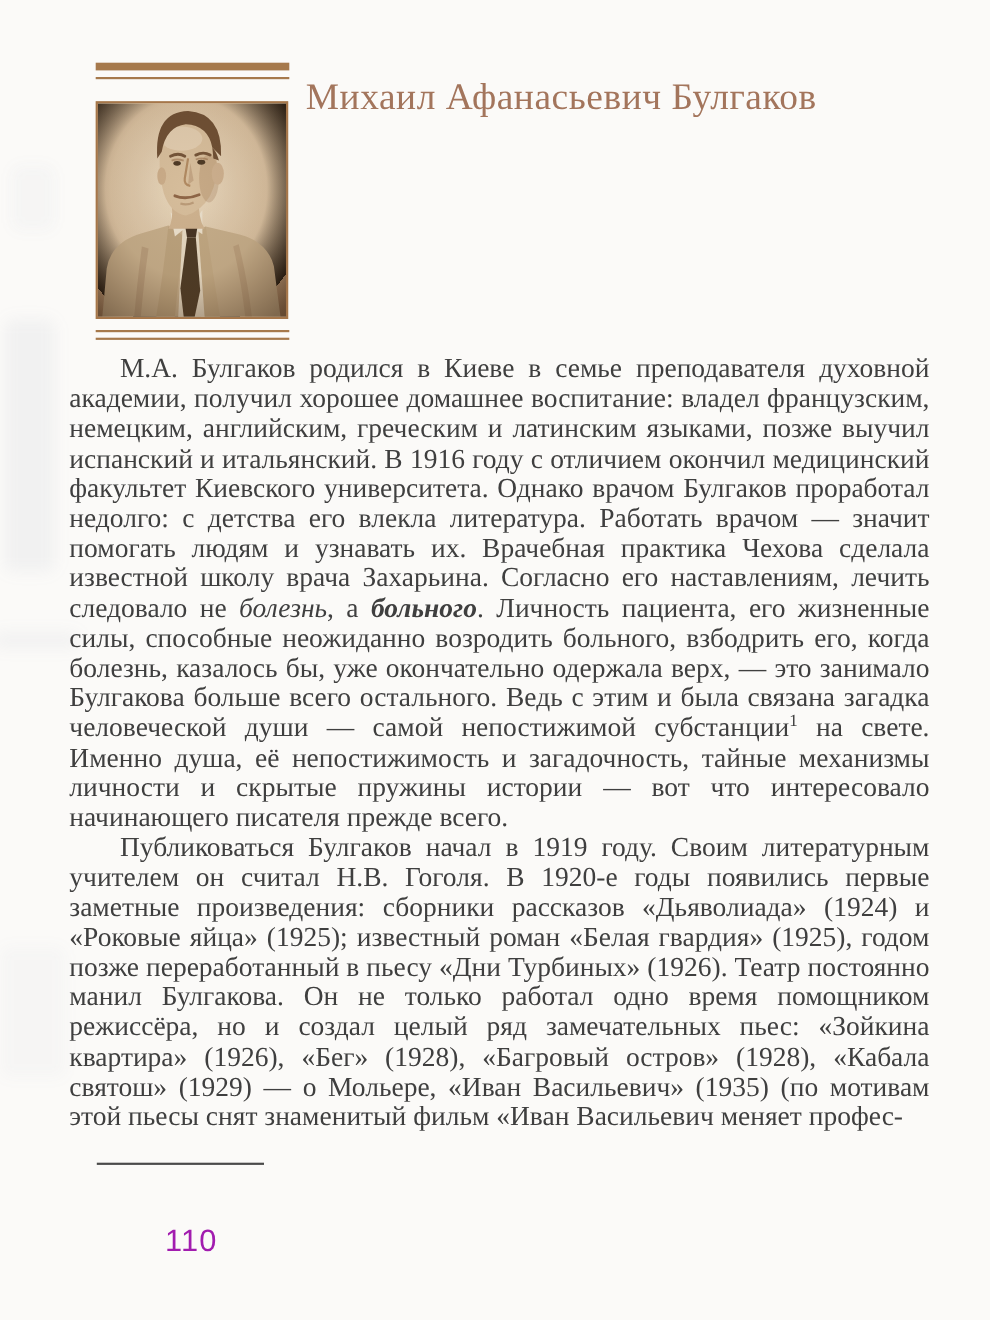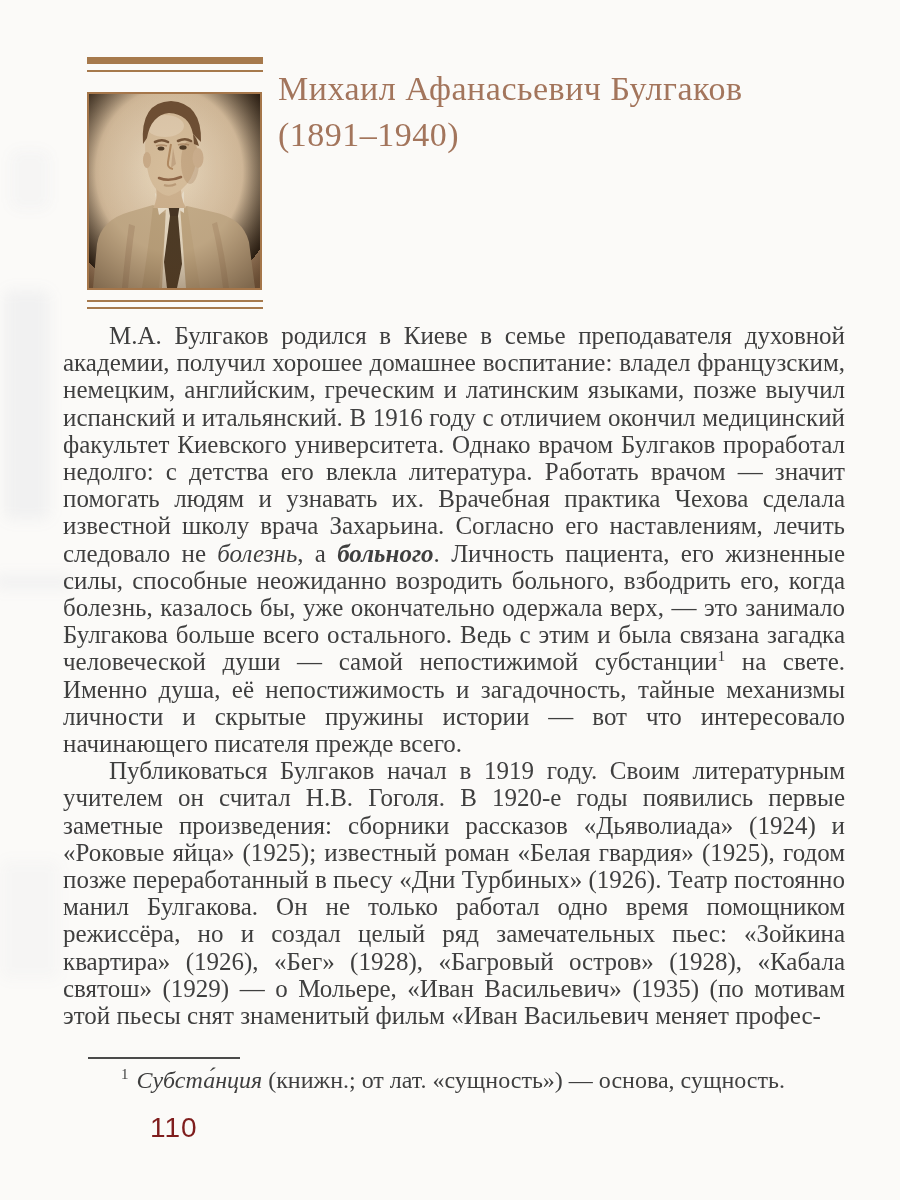--- a/index.html
+++ b/index.html
@@ -70,21 +70,21 @@
     position:absolute;left:63px;top:1066px;width:782px;
     font-size:24px;line-height:28px;
   }
   .footnote .fn-indent{display:inline-block;width:58px;}
   .footnote sup{margin-right:8px;}
 
   
   .page-number{
     position:absolute;left:150px;top:1112px;
     font-family:"Liberation Sans","DejaVu Sans",sans-serif;
-    font-size:28px;color:#7f1d1d;letter-spacing:1px;
+    font-size:28px;color:#a21caf;letter-spacing:1px;
   }
 </style>
 </head>
 <body>
 
 <div class="page">
 
   <div class="ghost g1"></div>
   <div class="ghost g2"></div>
   <div class="ghost g3"></div>
@@ -156,28 +156,24 @@
       <rect x="0" y="0" width="171" height="194" fill="rgba(180,140,95,0.10)"></rect>
       <rect x="0" y="0" width="171" height="194" fill="url(#vign)"></rect>
     </svg>
   </div>
 
   <div class="under-rule-1"></div>
   <div class="under-rule-2"></div>
 
   <div class="title">
     <div>Михаил Афанасьевич Булгаков</div>
-    <div>(1891–1940)</div>
   </div>
 
   <div class="body-text">
     <p><span>М.А. Булгаков родился в Киеве в семье преподавателя духовной академии, получил хорошее домашнее воспитание: владел французским, немецким, английским, греческим и латинским языками, позже выучил испанский и итальянский. В 1916 году с отличием окончил медицинский факультет Киевского университета. Однако врачом Булгаков проработал недолго: с детства его влекла литература. Работать врачом — значит помогать людям и узнавать их. Врачебная практика Чехова сделала известной школу врача Захарьина. Согласно его наставлениям, лечить следовало не </span><span class="it">болезнь</span><span>, а </span><span class="bit">больного</span><span>. Личность пациента, его жизненные силы, способные неожиданно возродить больного, взбодрить его, когда болезнь, казалось бы, уже окончательно одержала верх, — это занимало Булгакова больше всего остального. Ведь с этим и была связана загадка человеческой души — самой непостижимой субстанции</span><sup>1</sup><span> на свете. Именно душа, её непостижимость и загадочность, тайные механизмы личности и скрытые пружины истории — вот что интересовало начинающего писателя прежде всего.</span></p>
     <p><span>Публиковаться Булгаков начал в 1919 году. Своим литературным учителем он считал Н.В. Гоголя. В 1920-е годы появились первые заметные произведения: сборники рассказов «Дьяволиада» (1924) и «Роковые яйца» (1925); известный роман «Белая гвардия» (1925), годом позже переработанный в пьесу «Дни Турбиных» (1926). Театр постоянно манил Булгакова. Он не только работал одно время помощником режиссёра, но и создал целый ряд замечательных пьес: «Зойкина квартира» (1926), «Бег» (1928), «Багровый остров» (1928), «Кабала святош» (1929) — о Мольере, «Иван Васильевич» (1935) (по мотивам этой пьесы снят знаменитый фильм «Иван Васильевич меняет профес-</span></p>
   </div>
 
   <div class="footnote-sep"></div>
-  <div class="footnote">
-    <span class="fn-indent"></span><sup>1</sup><span><span class="it">Субста́нция</span><span> (книжн.; от лат. «сущность») — основа, сущность.</span></span>
-  </div>
 
   <div class="page-number">110</div>
 
 </div>
 
 </body></html>

